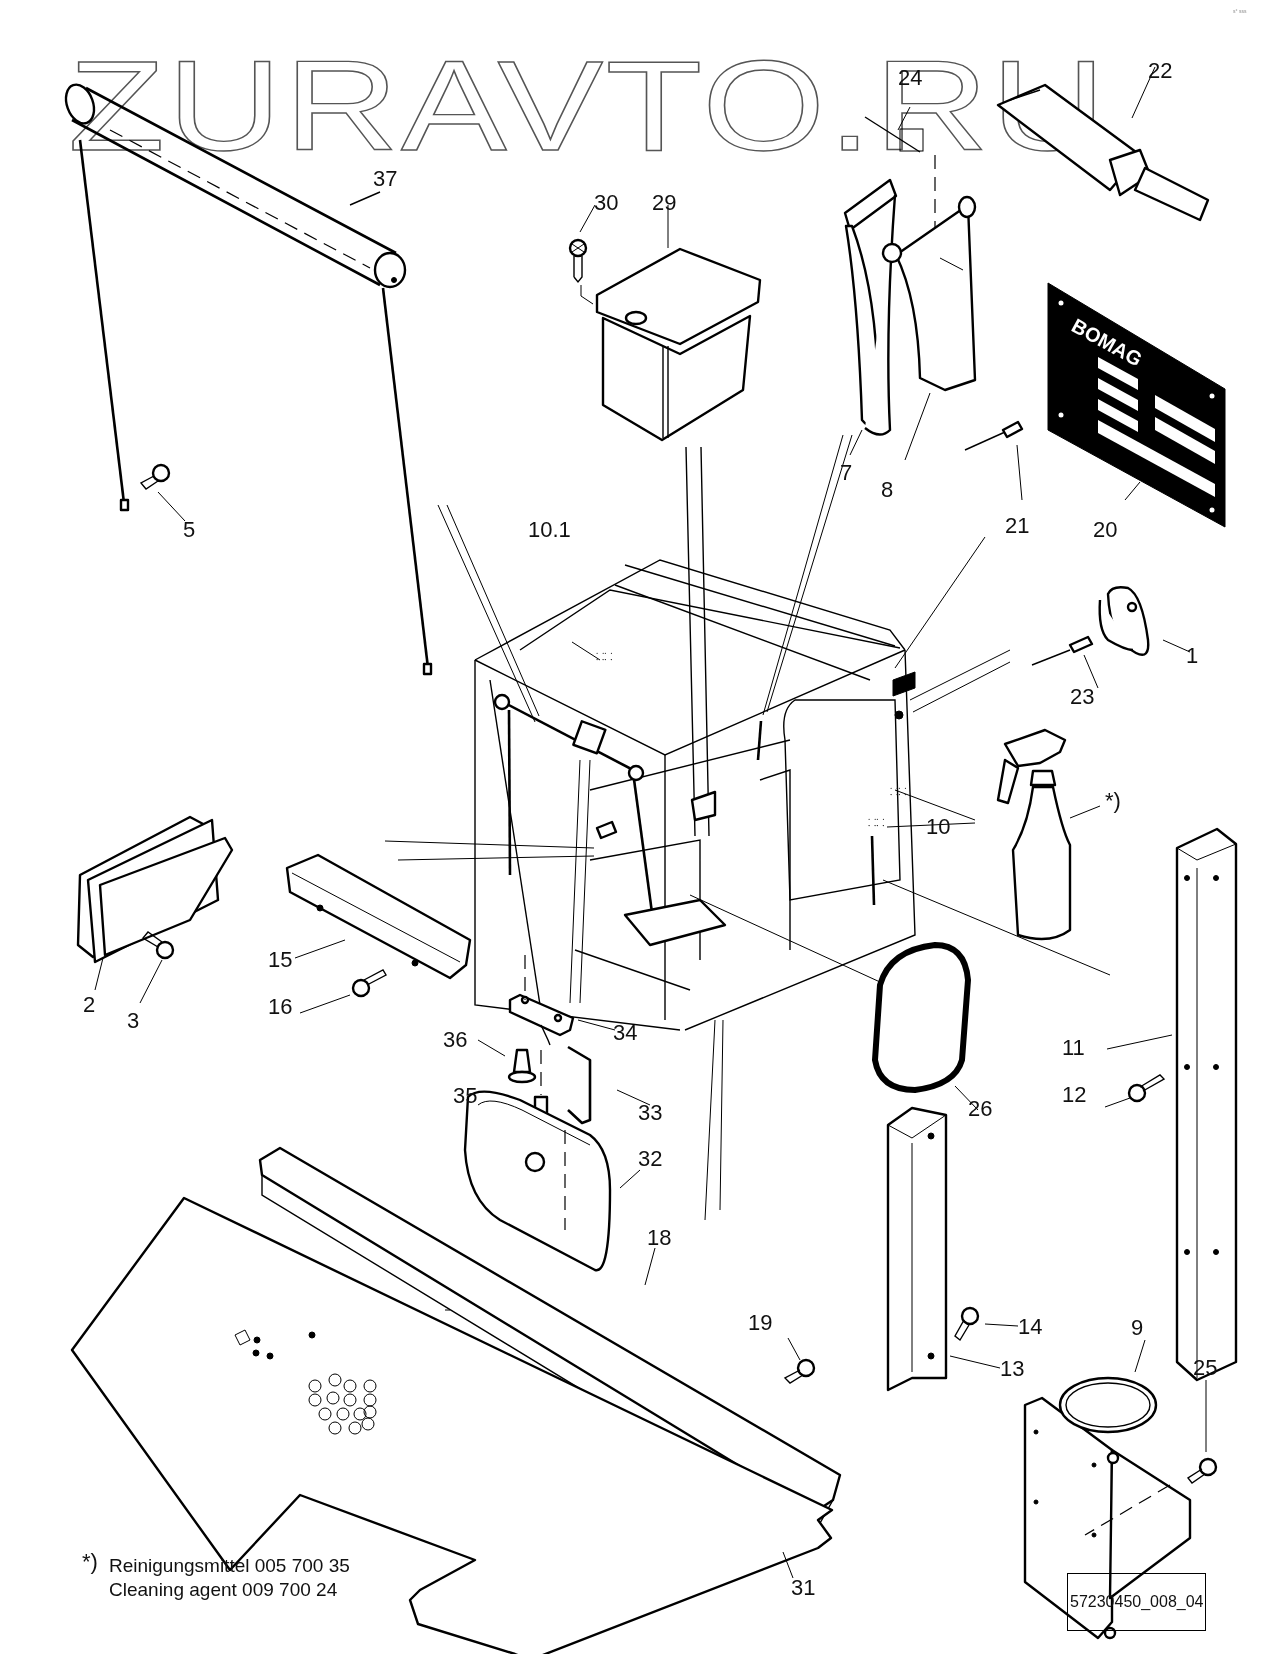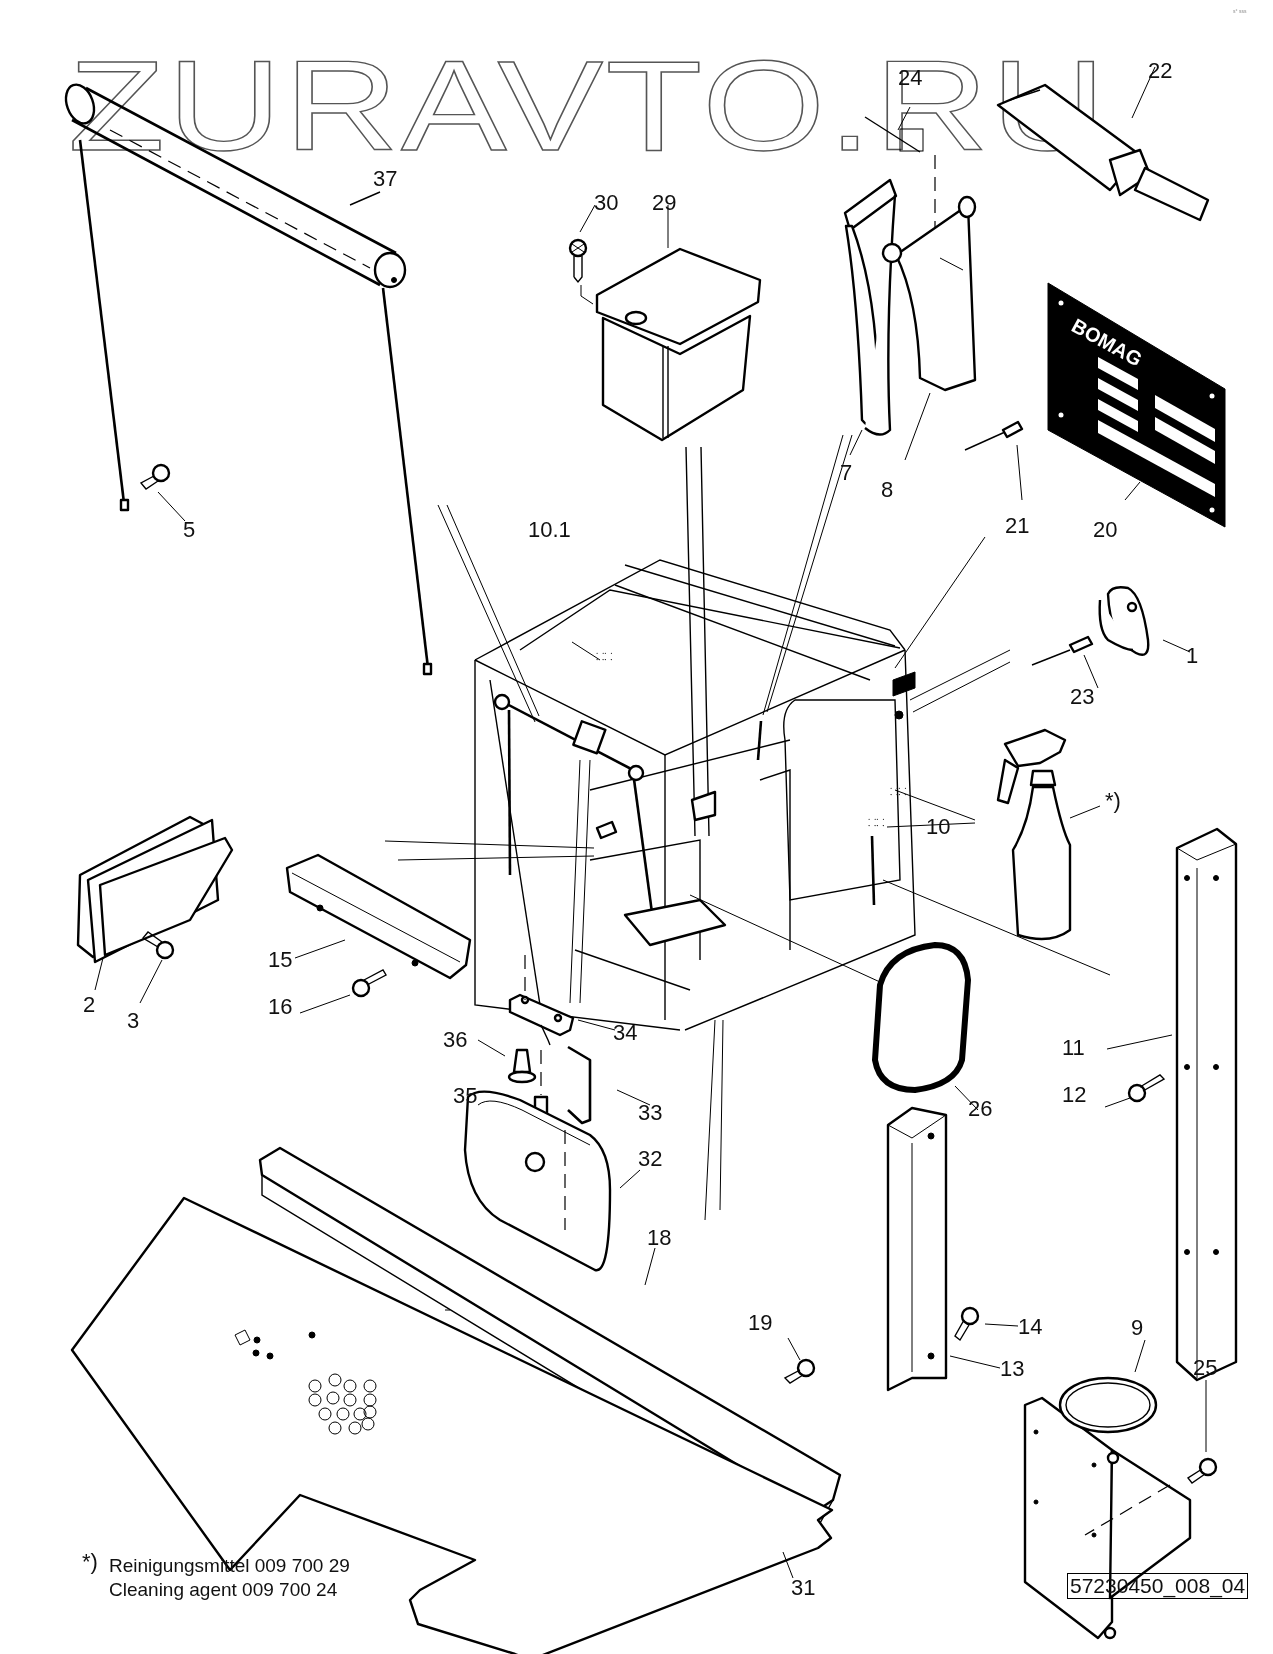--- a/index.html
+++ b/index.html
@@ -10,21 +10,21 @@
   .ln-thin { stroke: #000; fill: none; stroke-width: 1; }
   .ln-dash { stroke: #000; fill: none; stroke-width: 1.2; stroke-dasharray: 14 8; }
   .fill-w { fill: #fff; stroke: #000; stroke-width: 2.4; stroke-linejoin: round; }
   .fill-k { fill: #000; stroke: #000; stroke-width: 1; }
   .lbl { font-family: "Liberation Sans", sans-serif; font-size: 22px; fill: #111; }
   .wm { font-family: "Liberation Sans", sans-serif; font-size: 128px; fill: none; stroke: #555; stroke-width: 1.3; letter-spacing: 2px; }
   .tiny { font-family: "Liberation Sans", sans-serif; font-size: 5px; fill: #888; }
   .footnote { position: absolute; left: 82px; top: 1554px; font-size: 19px; color: #111; line-height: 24px; }
   .footnote .star { position: absolute; left: 0; top: -4px; font-size: 22px; }
   .footnote .lines { position: absolute; left: 27px; top: 0; white-space: nowrap; }
-  .docid { position: absolute; left: 1067px; top: 1573px; border: 1.5px solid #000; padding: 0 2px; font-size: 21px; line-height: 24px; color: #111; white-space: nowrap; }
+  .docid { position: absolute; left: 1067px; top: 1573px; border: 1.5px solid #000; padding: 16px 2px; font-size: 16px; line-height: 24px; color: #111; white-space: nowrap; }
   .plate-text { font-family: "Liberation Sans", sans-serif; font-size: 20px; font-weight: bold; fill: #fff; }
 </style>
 </head>
 <body>
 
 <svg id="diagram" viewBox="0 0 1273 1654" xmlns="http://www.w3.org/2000/svg">
 
   <text class="tiny" x="1233" y="13">s° sss</text>
 
   <text class="wm" x="68" y="150" textLength="1040" lengthAdjust="spacingAndGlyphs">ZURAVTO.RU</text>
@@ -370,18 +370,18 @@
     <text class="lbl" x="453" y="1103">35</text>
     <text class="lbl" x="443" y="1047">36</text>
     <text class="lbl" x="373" y="186">37</text>
     <text class="lbl" x="1105" y="808">*)</text>
   </g>
 </svg>
 
 <div class="footnote">
   <span class="star">*)</span>
   <div class="lines">
-    <div>Reinigungsmittel 009 700 29</div>
+    <div>Reinigungsmittel 005 700 35</div>
     <div>Cleaning agent 009 700 24</div>
   </div>
 </div>
 
 <div class="docid">57230450_008_04</div>
 
 </body></html>

